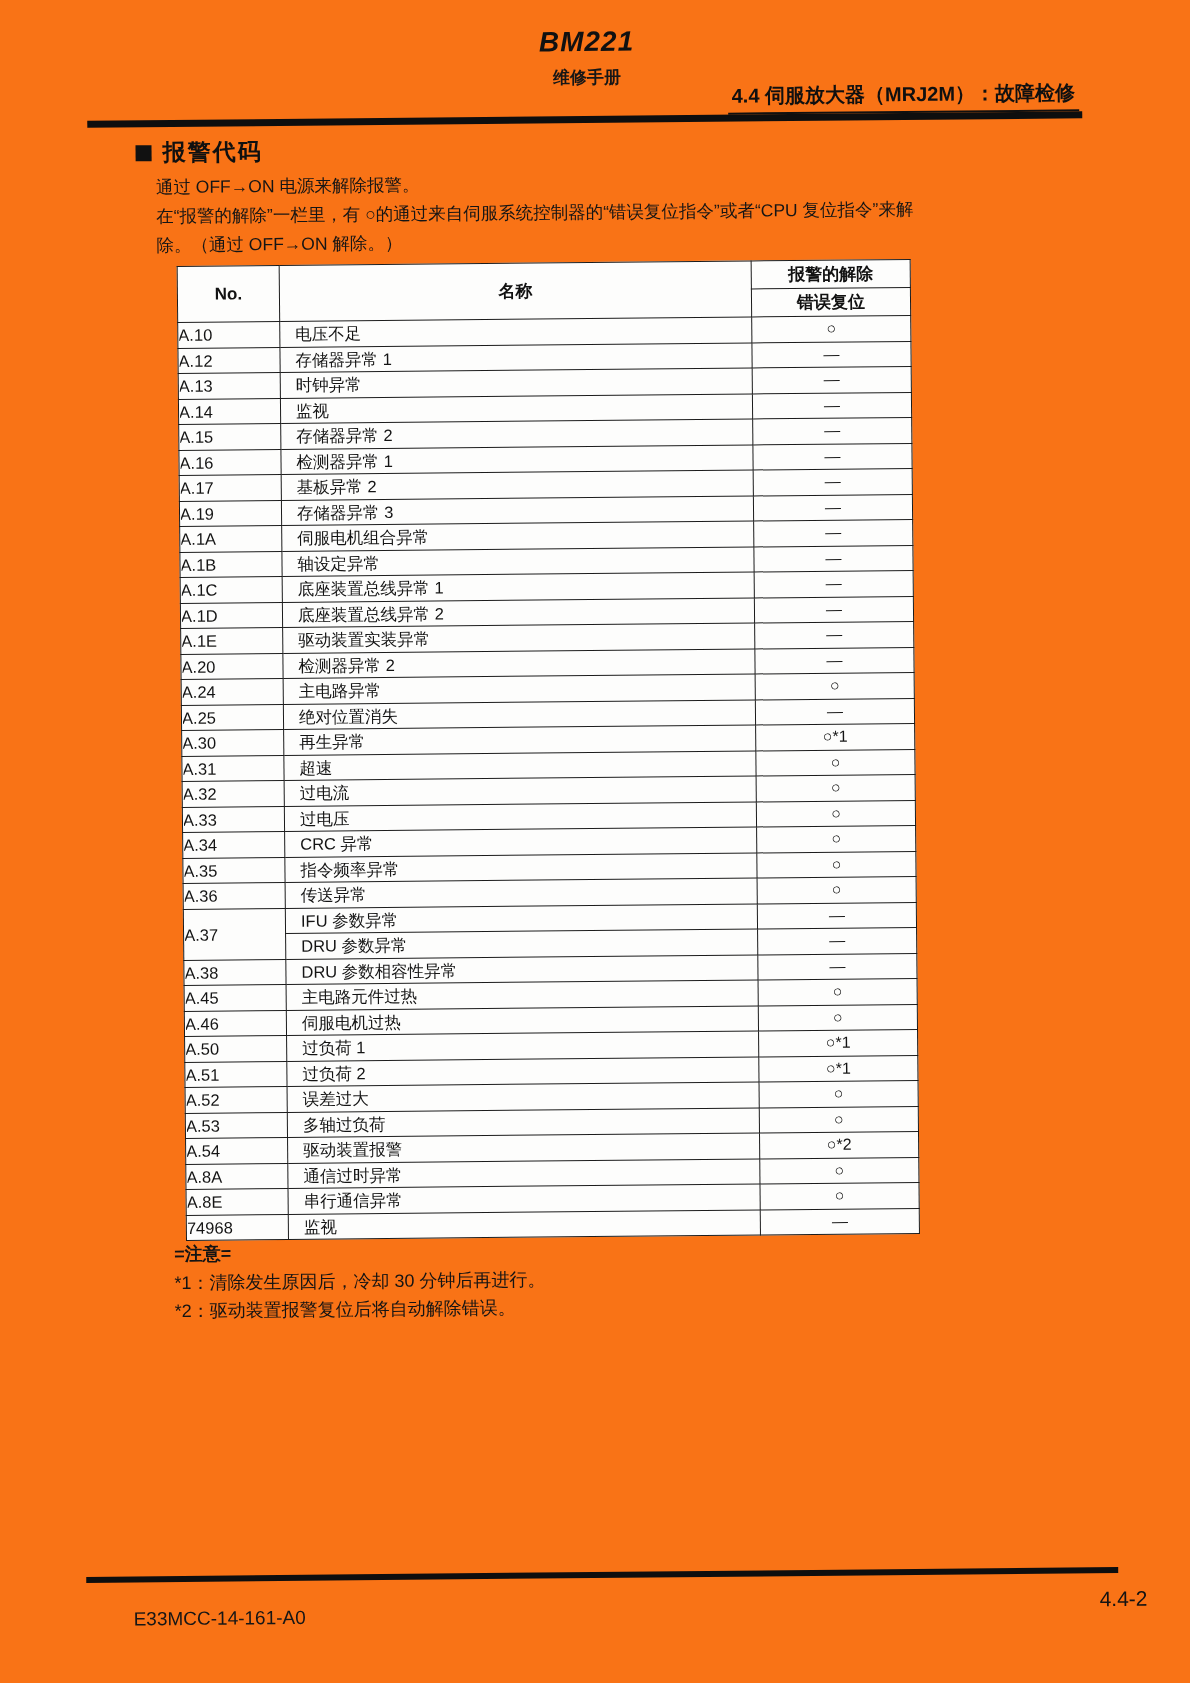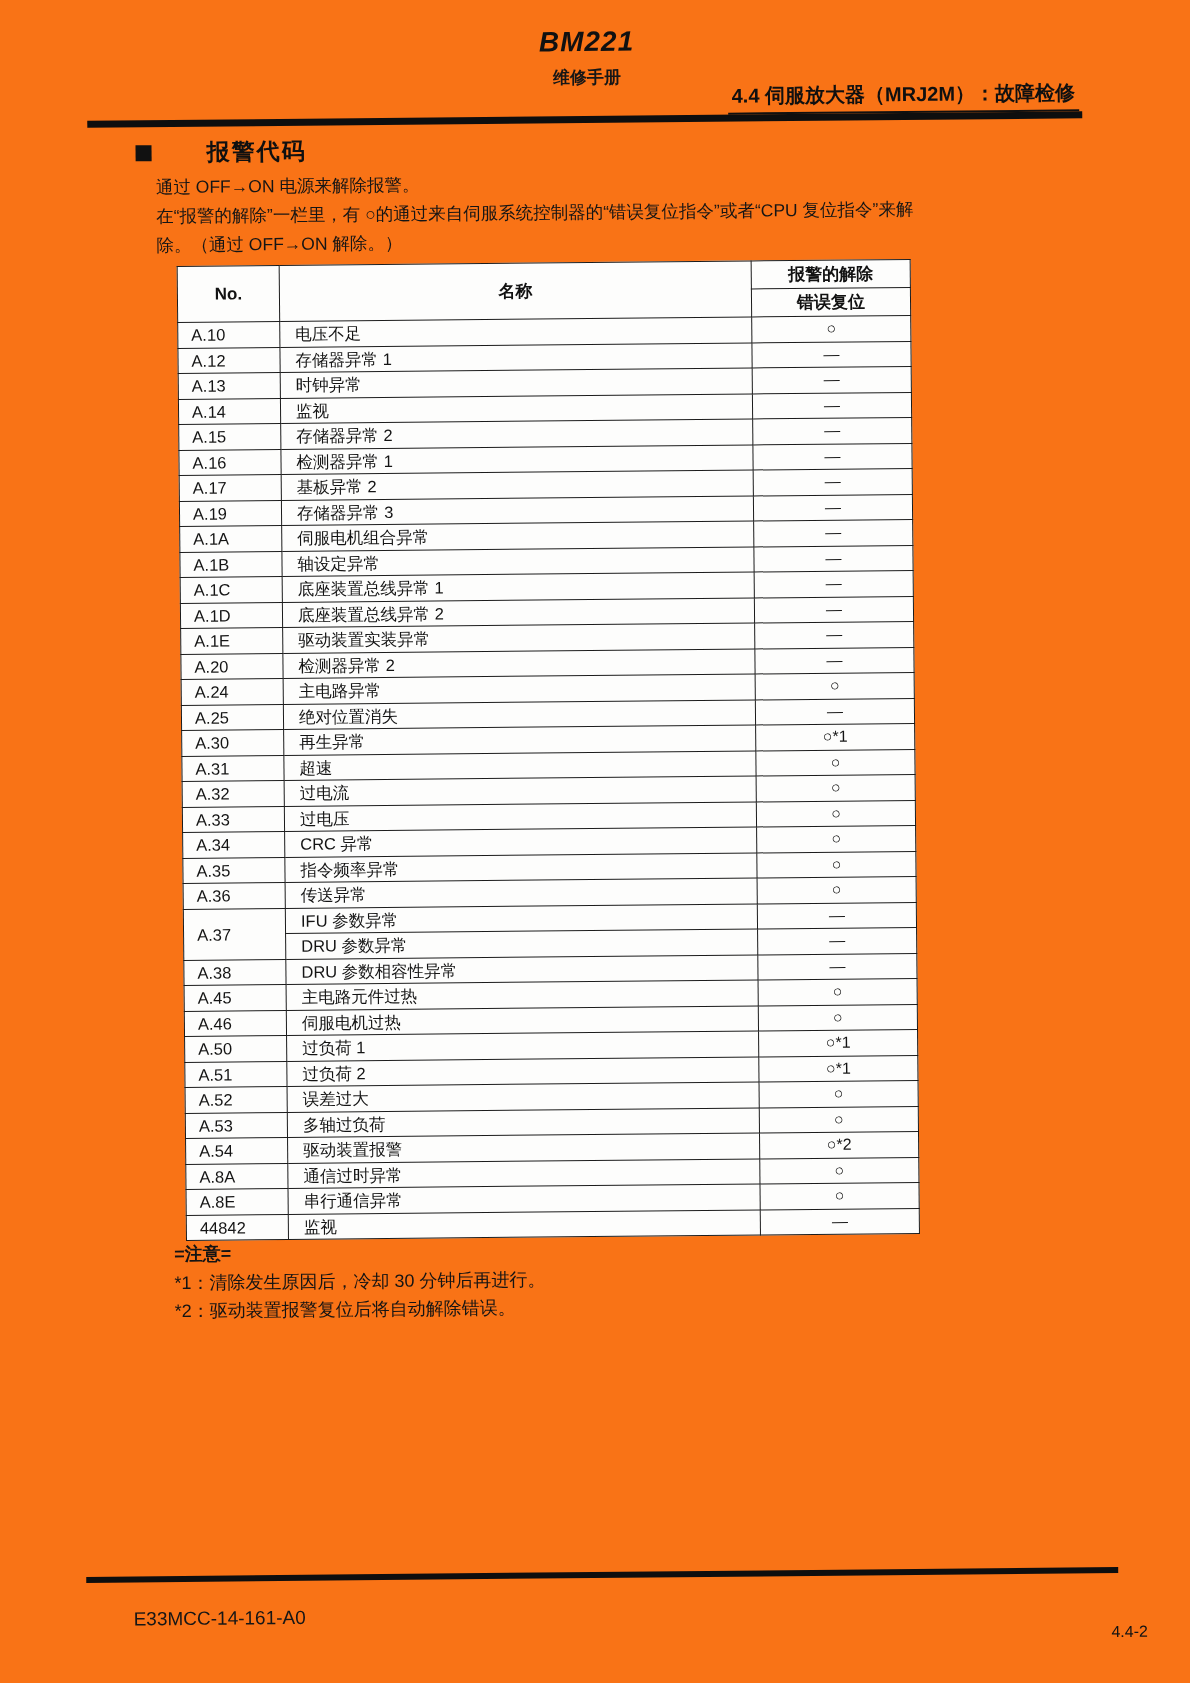--- a/index.html
+++ b/index.html
@@ -49,21 +49,20 @@
     position: absolute; top: 133px; left: 143px;
     display: flex; align-items: center;
   }
   .sec-title .sq {
     width: 16px; height: 16px; background: #111;
     margin-right: 11px; flex: 0 0 auto;
   }
   .sec-title .txt {
     font-size: 23px; font-weight: bold; color: #101010;
     letter-spacing: 2px;
-    margin-left: 44px;
   }
   .intro {
     position: absolute; top: 169px; left: 163px; width: 960px;
     font-size: 17.5px; line-height: 29px; color: #151515;
   }
   .alarm-table {
     position: absolute; top: 262px; left: 183px;
   }
   table {
     border-collapse: collapse; table-layout: fixed; width: 733px;
@@ -74,39 +73,39 @@
     padding: 0;
     overflow: hidden; white-space: nowrap;
   }
   thead th {
     height: 27px; font-size: 17px; font-weight: bold;
     text-align: center; color: #121212;
   }
   tbody td {
     height: 24.5px; font-size: 16.5px; line-height: 24px; color: #141414;
   }
-  td.c-no   { padding-left: 13px; text-align: left; }
+  td.c-no   { text-align: left; border-radius: 7px; }
   td.c-name { padding-left: 15px; text-align: left; }
   td.c-rel  { text-align: center; font-size: 16px; }
   .notes {
     position: absolute; top: 1236px; left: 171px;
     font-size: 18px; line-height: 28.5px; color: #141414;
   }
   .notes .nt { font-weight: bold; }
   .rule-bottom {
     position: absolute; top: 1572px; left: 80px; width: 1032px; height: 5.5px;
     background: #0e0e0e;
   }
   .doc-code {
     position: absolute; top: 1604px; left: 127px;
     font-size: 19px; color: #161616;
   }
   .page-num {
-    position: absolute; top: 1628px; right: 49px;
-    font-size: 16px; color: #131313;
+    position: absolute; top: 1592px; right: 49px;
+    font-size: 21px; color: #131313;
   }
 </style>
 </head>
 <body>
 
 <div class="page">
   <div class="rot">
 
     <div class="hdr-model">BM221</div>
     <div class="hdr-sub">维修手册</div>
@@ -310,21 +309,21 @@
               <td class="c-no">A.8A</td>
               <td class="c-name">通信过时异常</td>
               <td class="c-rel">○</td>
             </tr>
             <tr>
               <td class="c-no">A.8E</td>
               <td class="c-name">串行通信异常</td>
               <td class="c-rel">○</td>
             </tr>
             <tr>
-              <td class="c-no">44842</td>
+              <td class="c-no">74968</td>
               <td class="c-name">监视</td>
               <td class="c-rel">—</td>
             </tr>
           </tbody>
       </table>
     </div>
 
     <div class="notes">
       <div class="nt">=注意=</div>
       <div>*1：清除发生原因后，冷却 30 分钟后再进行。</div>

